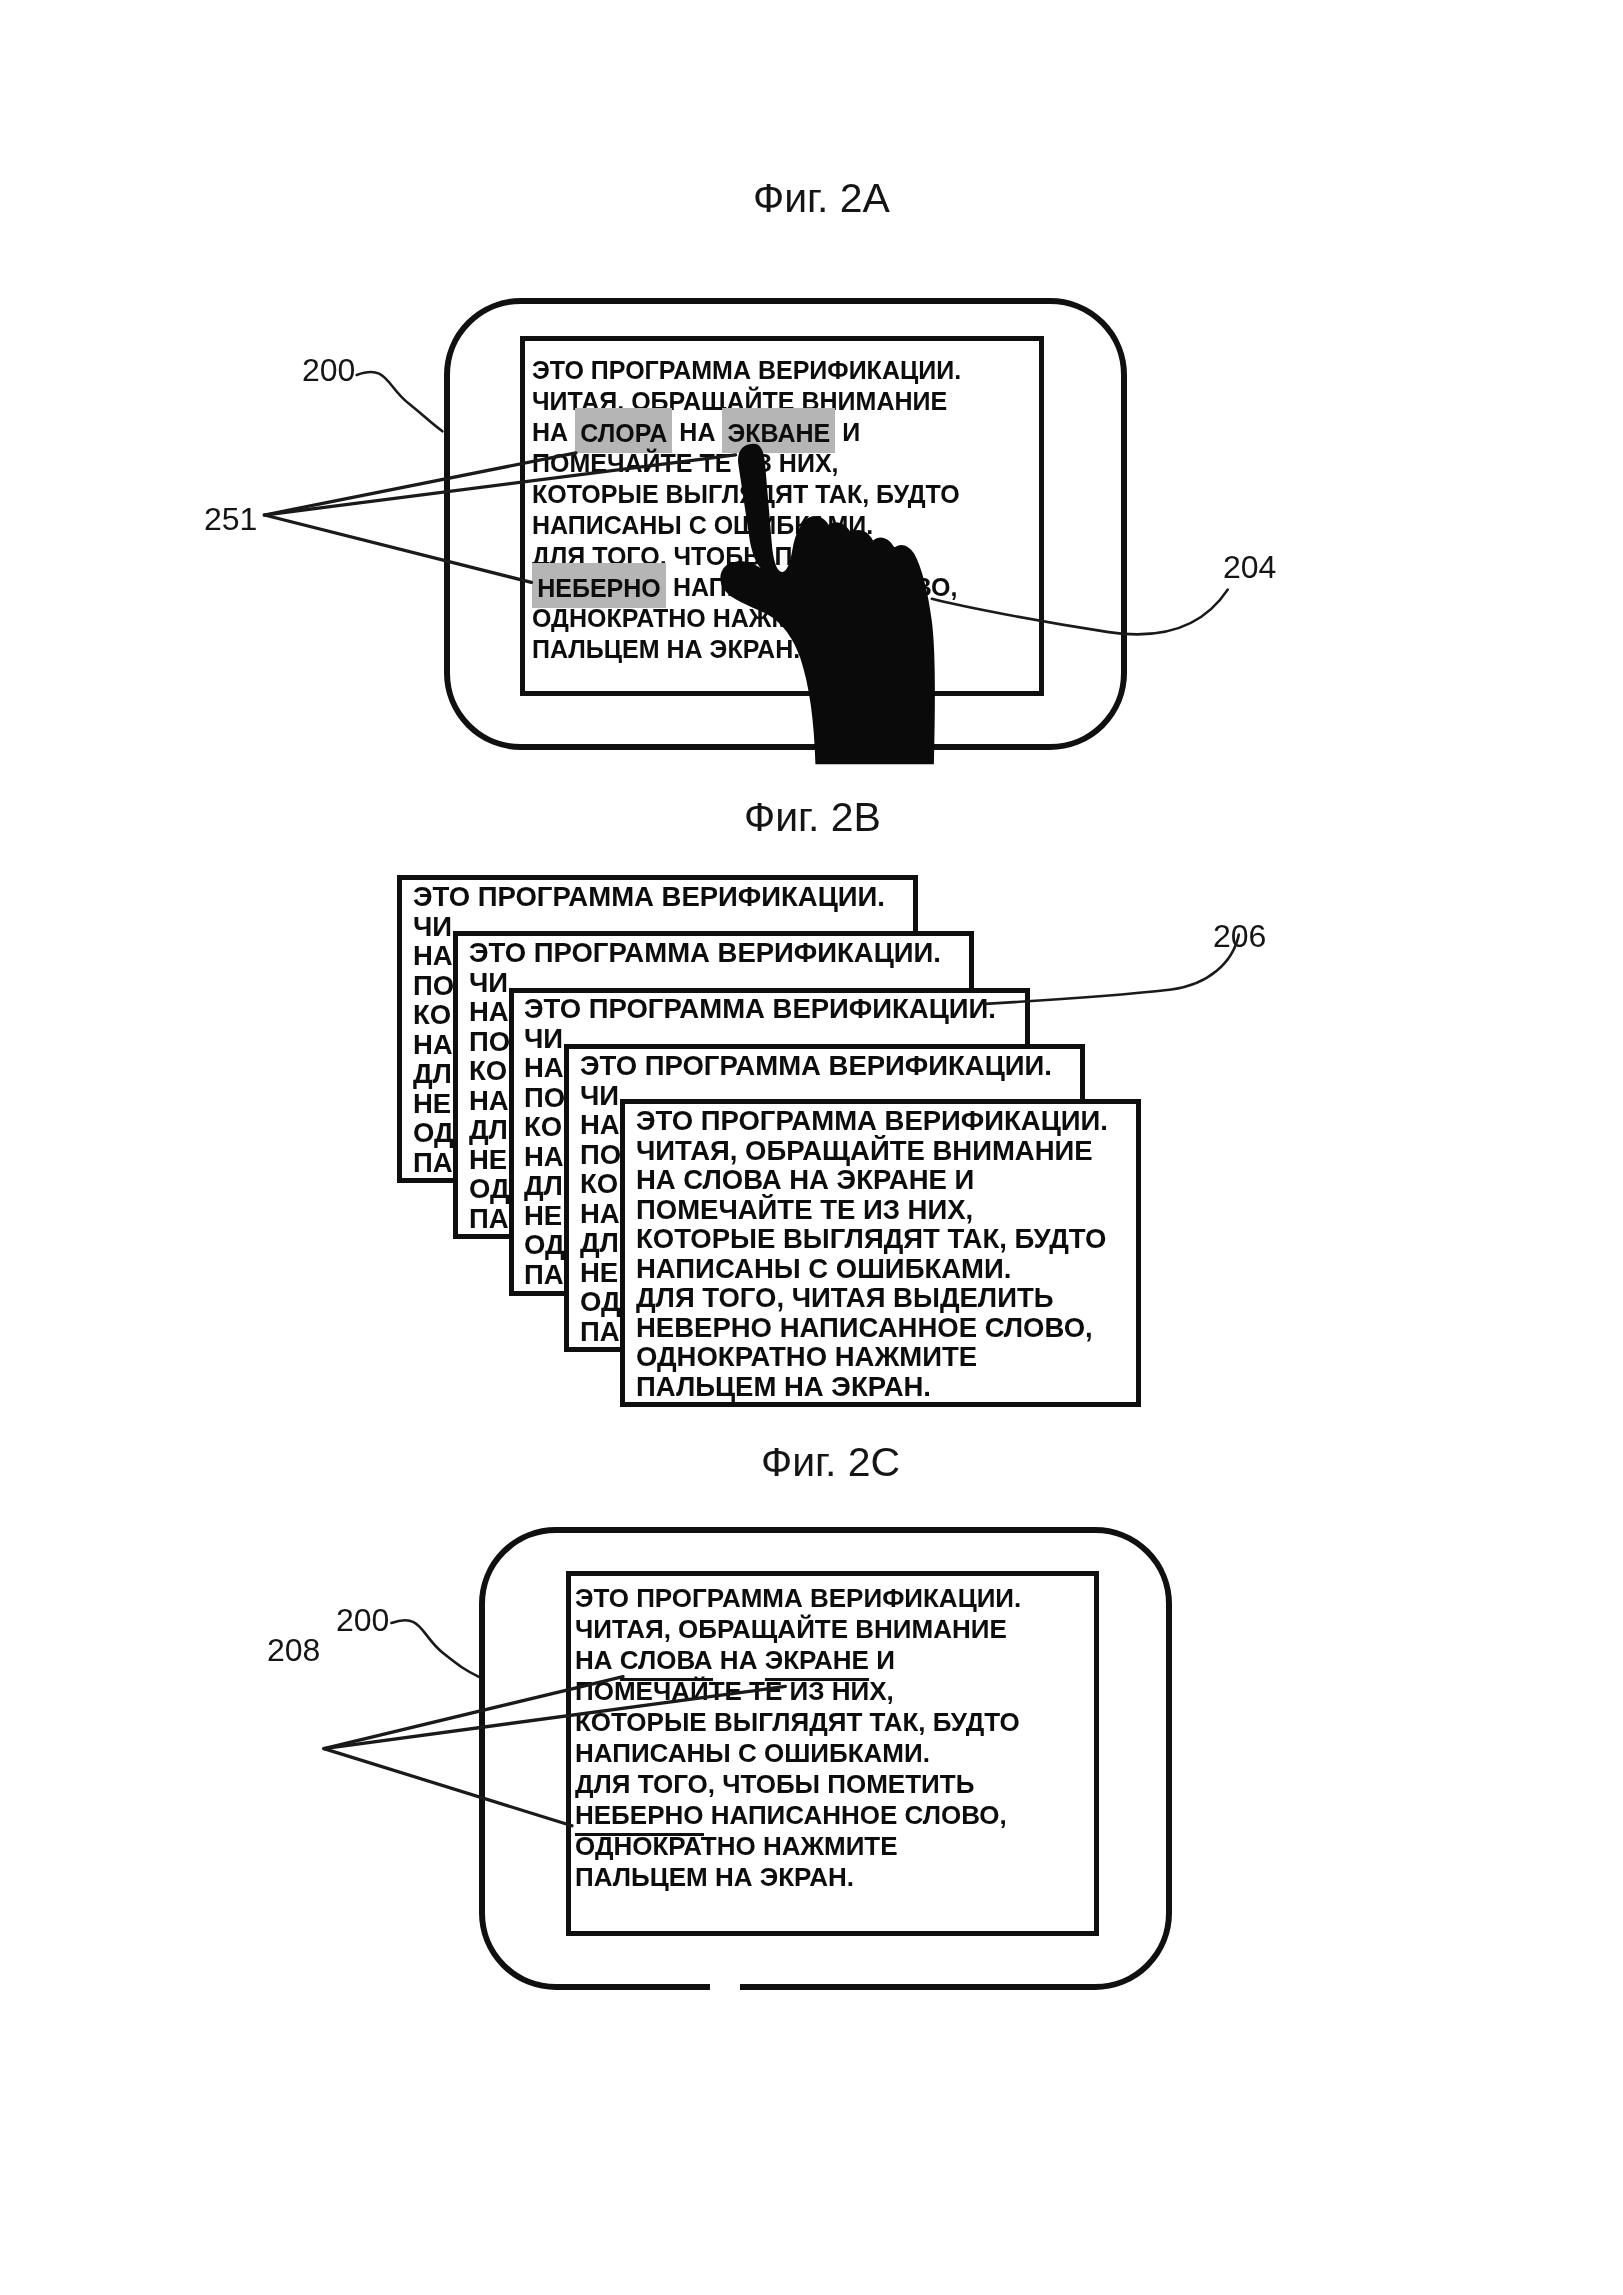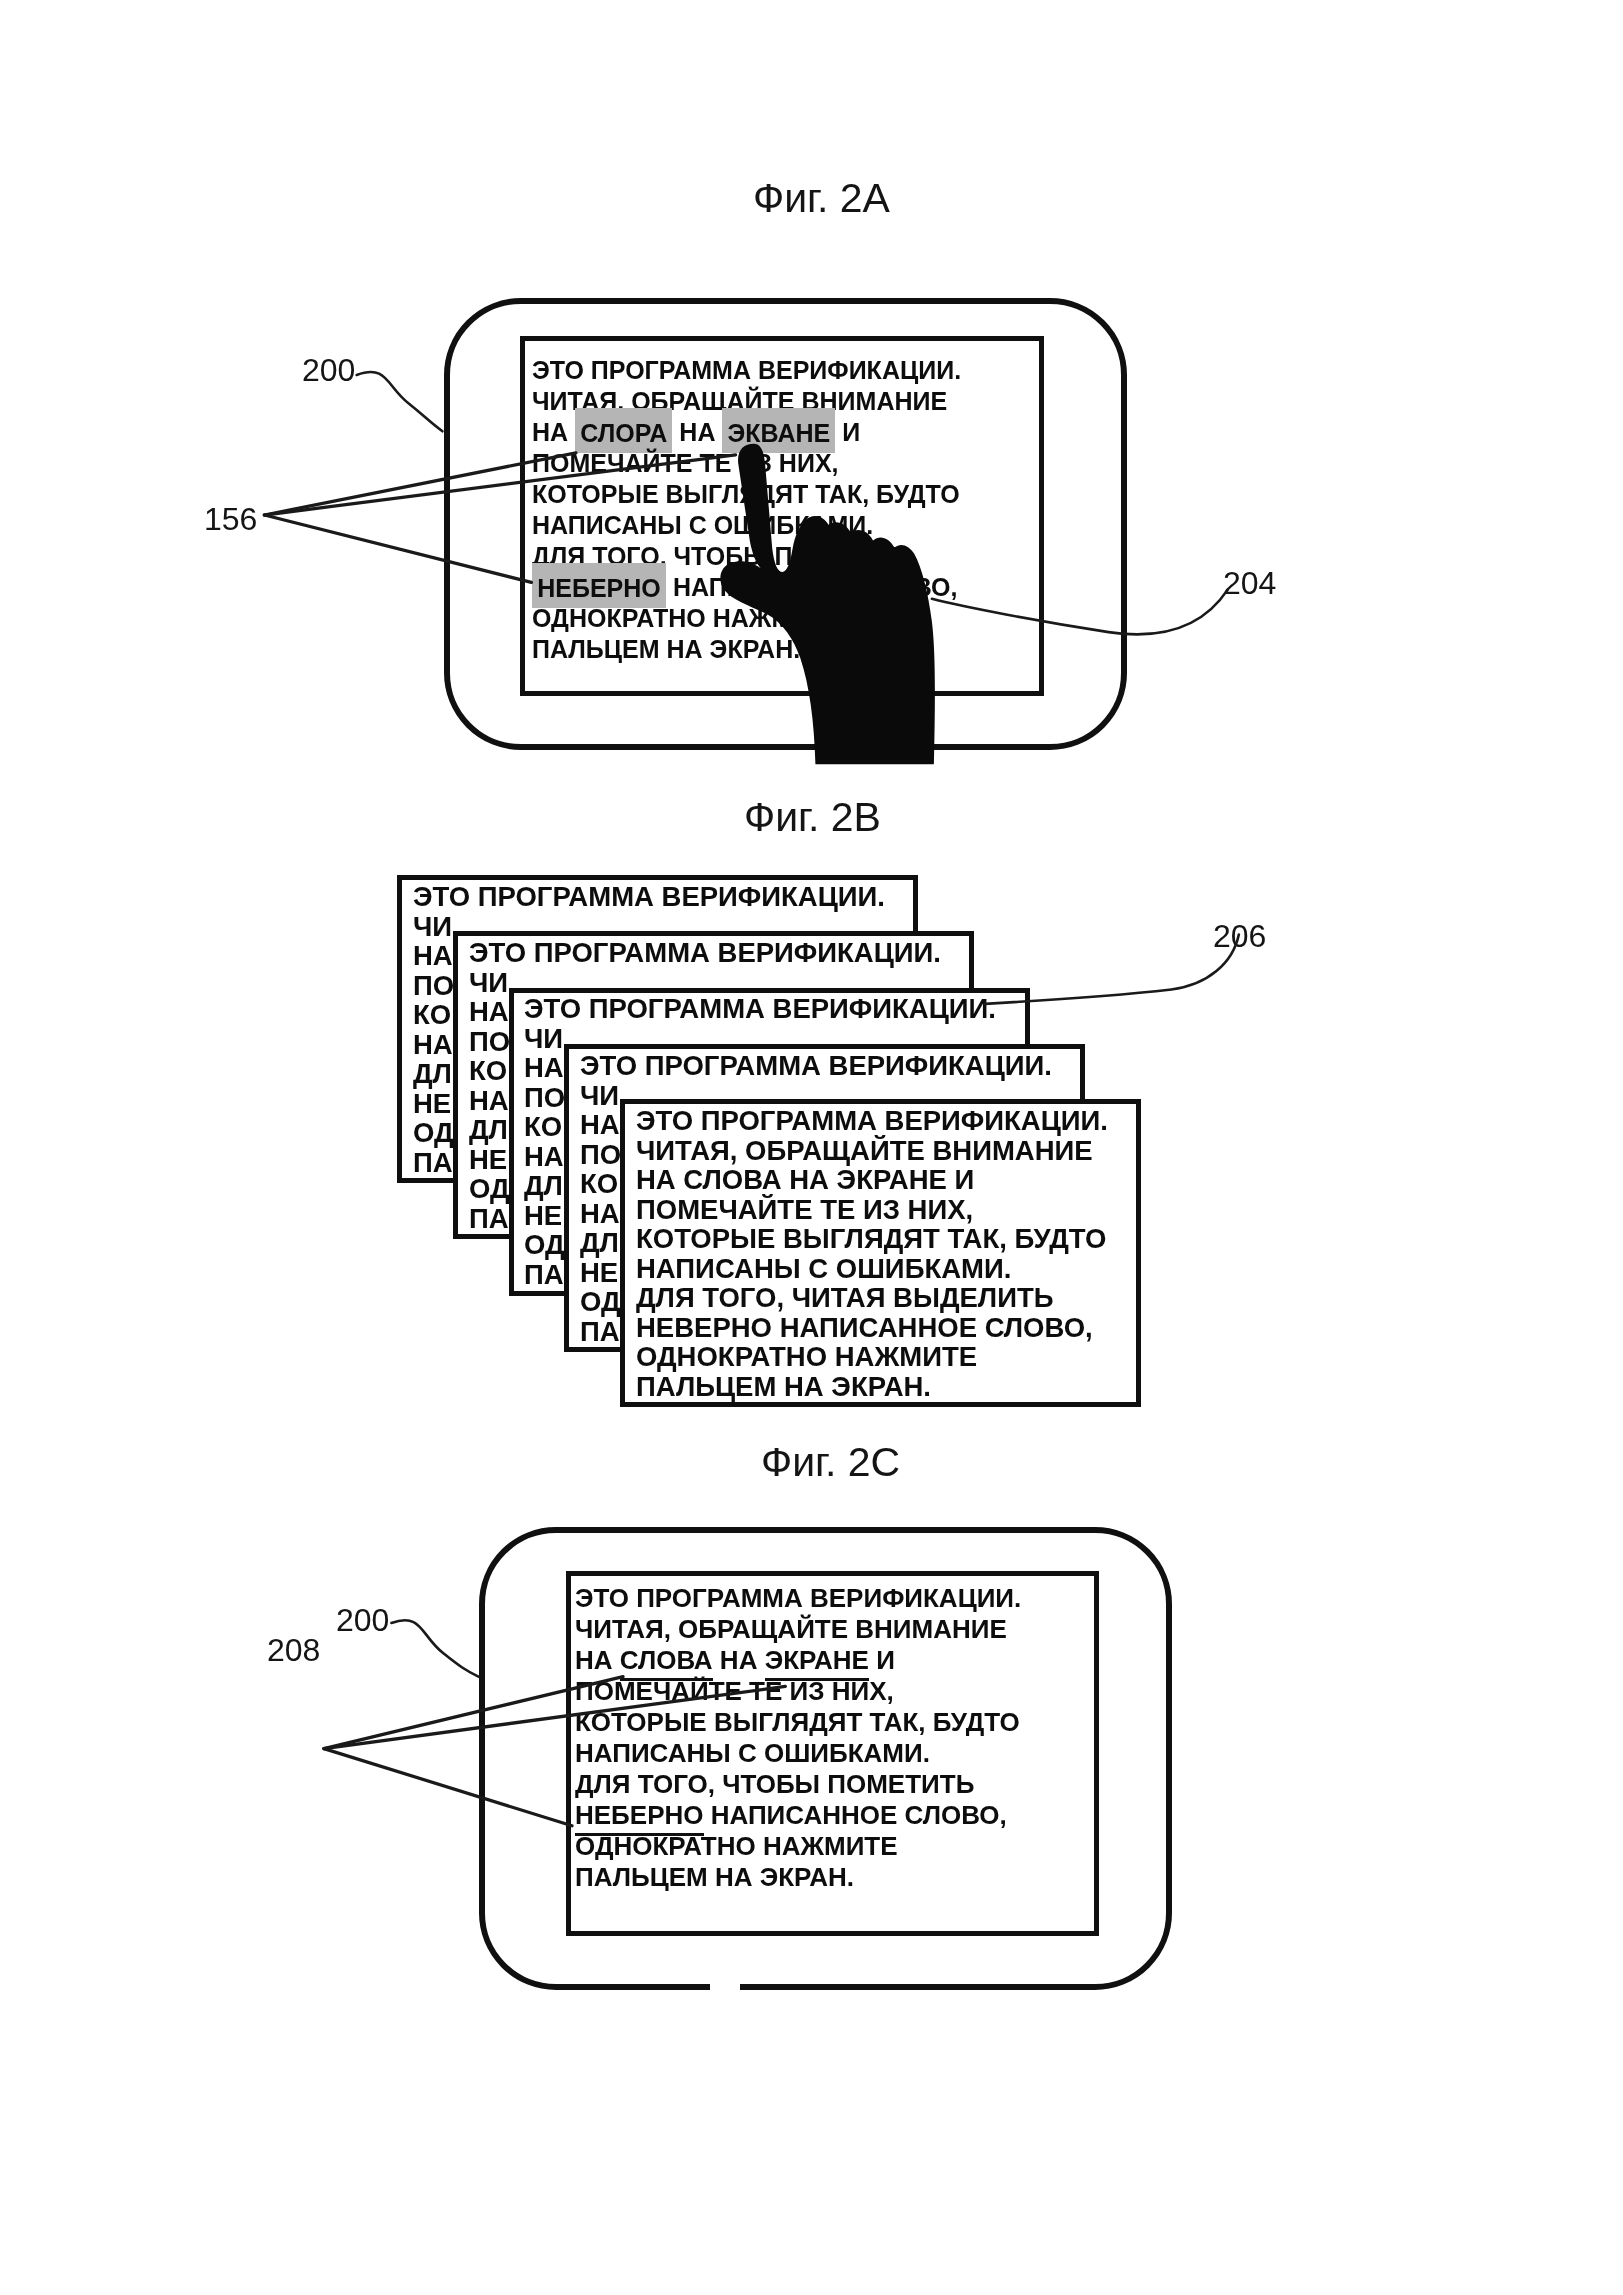--- a/index.html
+++ b/index.html
@@ -41,22 +41,22 @@
     <div>ПОМЕЧАЙТЕ ТЕ ИЗ НИХ,</div>
     <div>КОТОРЫЕ ВЫГЛЯДЯТ ТАК, БУДТО</div>
     <div>НАПИСАНЫ С ОШИБКАМИ.</div>
     <div>ДЛЯ ТОГО, ЧТОБЫ ПОМЕТИТЬ</div>
     <div><span class="hl">НЕБЕРНО</span><span> НАПИСАННОЕ СЛОВО,</span></div>
     <div>ОДНОКРАТНО НАЖМИТЕ</div>
     <div>ПАЛЬЦЕМ НА ЭКРАН.</div>
   </div>
 
   <div class="ref-label" style="left:302px;top:352px;">200</div>
-  <div class="ref-label" style="left:204px;top:501px;">156</div>
-  <div class="ref-label" style="left:1223px;top:549px;margin-top:16px;">204</div>
+  <div class="ref-label" style="left:204px;top:501px;">251</div>
+  <div class="ref-label" style="left:1223px;top:549px;">204</div>
 
   <div class="fig-title" style="left:744px;top:794px;text-align:right;">Фиг. 2В</div>
 
   <div class="card" style="left:397px;top:875px;"></div>
   <div class="cardtext" style="left:413px;top:882px;">
     <div>ЭТО ПРОГРАММА ВЕРИФИКАЦИИ.</div>
     <div>ЧИ</div>
     <div>НА</div>
     <div>ПО</div>
     <div>КО</div>

